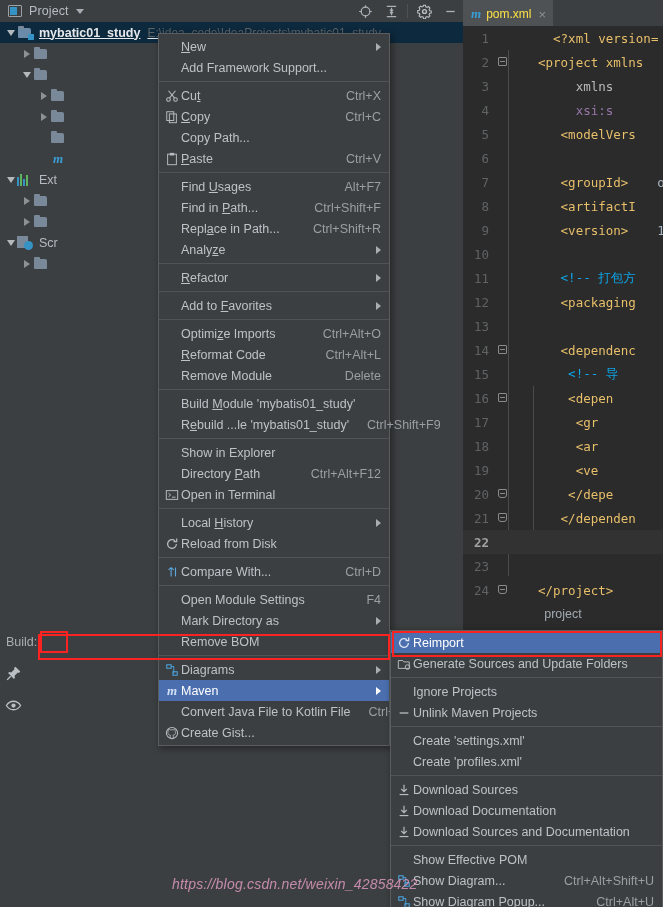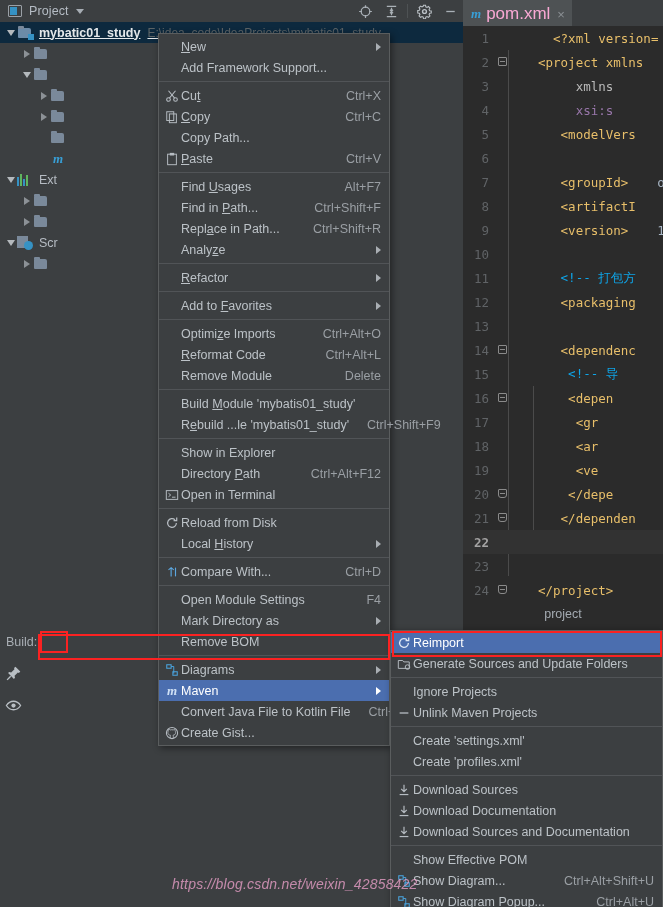--- a/index.html
+++ b/index.html
@@ -106,21 +106,21 @@
   }
   .tabbar { height:26px; background:#3c3f41; display:flex; align-items:stretch; }
   .tab {
     display:flex; align-items:center; padding:0 7px 0 8px; background:#4e5254;
     border-top:2px solid #4e5254; gap:5px;
   }
   .tab-m {
     color:#389fd6;font-style:italic;font-weight:bold;font-size:13px;
     font-family:"Liberation Serif",serif;
   }
-  .tab-name { color:#f9a8d4; font-size:17px; }
+  .tab-name { color:#fde047; font-size:12px; }
   .tab-x { color:#8b9094; font-size:13px; margin-left:2px; }
 
   .code-area {
     position:absolute; left:0; top:26px; width:200px; height:575px; background:#2b2b2b;
     font-family:"DejaVu Sans Mono", monospace; font-size:12.5px; overflow:hidden;
   }
   .code-row { height:24px; display:flex; align-items:center; position:relative; white-space:pre; }
   .code-row.cur { background:#323232; }
   .ln {
     width:32px; text-align:right; color:#606366; flex:0 0 32px; padding-right:6px; font-size:12.5px;
@@ -492,32 +492,32 @@
         <span class="mi-ico">
           <svg width="14" height="14" viewBox="0 0 16 16">
             <rect x="1.5" y="3" width="13" height="10" fill="none" stroke="#b6bcc2" stroke-width="1.1"></rect>
             <path d="M4 6l2.5 2L4 10M8 10.5h4" stroke="#b6bcc2" stroke-width="1.1" fill="none"></path>
           </svg>
         </span>
         <span class="mi-label">Open in Terminal</span>
       </div>
       <div class="msep"></div>
       <div class="mi">
+        <span class="mi-ico"></span>
+        <span class="mi-label">Local <u>H</u>istory</span>
+        <span class="mi-arrow"></span>
+      </div>
+      <div class="mi">
         <span class="mi-ico">
           <svg width="14" height="14" viewBox="0 0 16 16">
             <path d="M13 8a5 5 0 11-1.6-3.7" fill="none" stroke="#b6bcc2" stroke-width="1.4"></path>
             <path d="M13.4 1.6v3.6H9.8" fill="none" stroke="#b6bcc2" stroke-width="1.4"></path>
           </svg>
         </span>
         <span class="mi-label">Reload from Disk</span>
-      </div>
-      <div class="mi">
-        <span class="mi-ico"></span>
-        <span class="mi-label">Local <u>H</u>istory</span>
-        <span class="mi-arrow"></span>
       </div>
       <div class="msep"></div>
       <div class="mi">
         <span class="mi-ico">
           <svg width="14" height="14" viewBox="0 0 16 16">
             <path d="M7 3v10M4 5.5L7 3l3 2.5" stroke="#5ba7e0" stroke-width="1.3" fill="none"></path>
             <path d="M12 13V3" stroke="#5ba7e0" stroke-width="1.3"></path>
           </svg>
         </span>
         <span class="mi-label">Compare With...</span>

